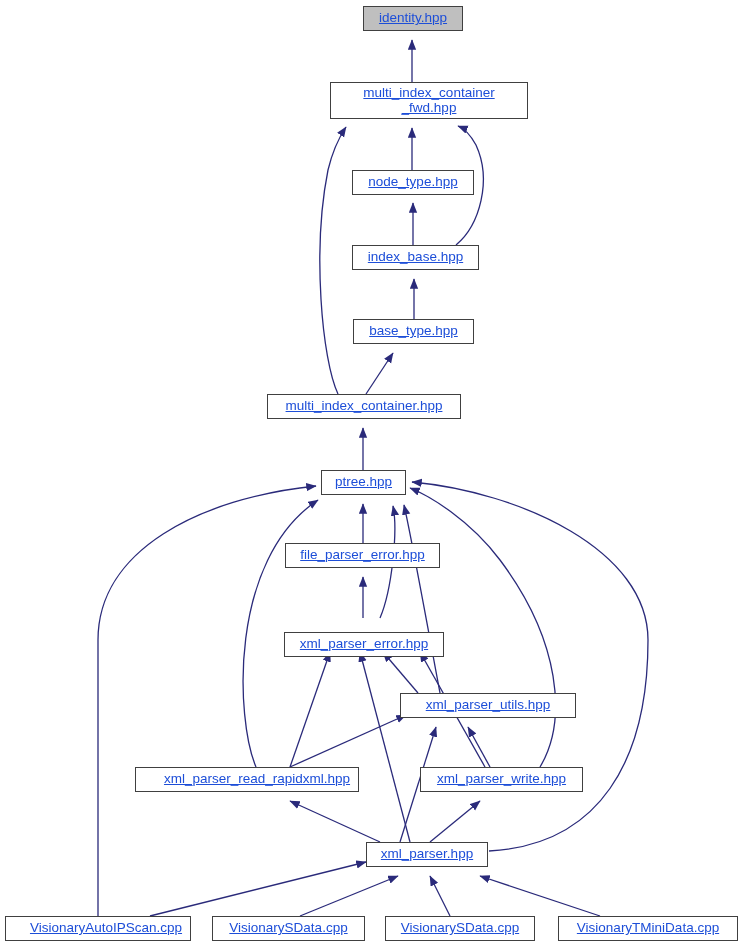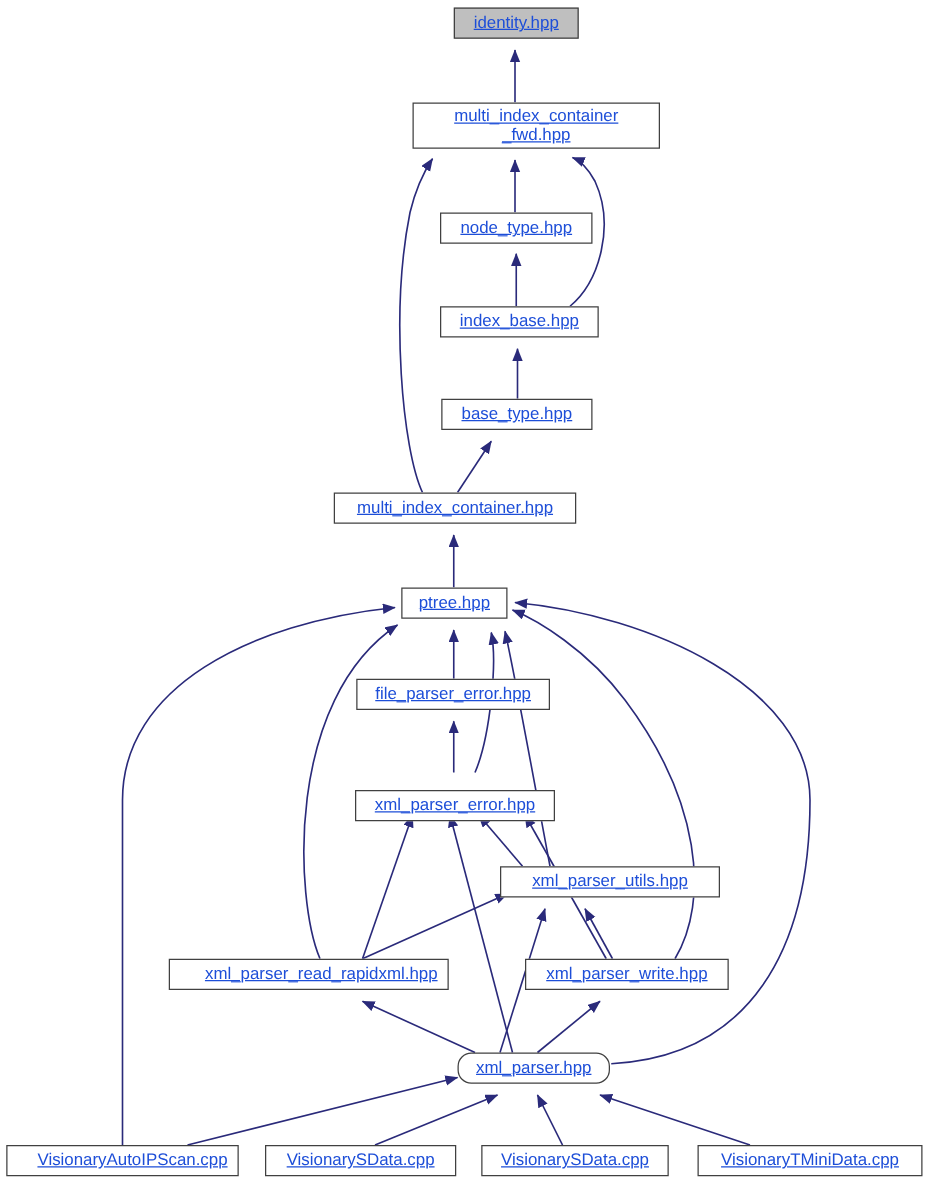--- a/index.html
+++ b/index.html
@@ -62,19 +62,19 @@
       <div class="node" style="left: 352px; top: 170px; width: 122px; height: 25px;"><span class="lbl">node_type.hpp</span></div>
       <div class="node" style="left: 352px; top: 245px; width: 127px; height: 25px;"><span class="lbl">index_base.hpp</span></div>
       <div class="node" style="left: 353px; top: 319px; width: 121px; height: 25px;"><span class="lbl">base_type.hpp</span></div>
       <div class="node" style="left: 267px; top: 394px; width: 194px; height: 25px;"><span class="lbl">multi_index_container.hpp</span></div>
       <div class="node" style="left: 321px; top: 470px; width: 85px; height: 25px;"><span class="lbl">ptree.hpp</span></div>
       <div class="node" style="left: 285px; top: 543px; width: 155px; height: 25px;"><span class="lbl">file_parser_error.hpp</span></div>
       <div class="node" style="left: 284px; top: 632px; width: 160px; height: 25px;"><span class="lbl">xml_parser_error.hpp</span></div>
       <div class="node" style="left: 400px; top: 693px; width: 176px; height: 25px;"><span class="lbl">xml_parser_utils.hpp</span></div>
       <div class="node" style="left: 135px; top: 767px; width: 224px; height: 25px; padding-left: 20px;"><span class="lbl">xml_parser_read_rapidxml.hpp</span></div>
       <div class="node" style="left: 420px; top: 767px; width: 163px; height: 25px;"><span class="lbl">xml_parser_write.hpp</span></div>
-      <div class="node" style="left: 366px; top: 842px; width: 122px; height: 25px; border-radius: 11px;"><span class="lbl">xml_parser.hpp</span></div>
+      <div class="node" style="left: 366px; top: 842px; width: 122px; height: 25px;"><span class="lbl">xml_parser.hpp</span></div>
       <div class="node" style="left: 5px; top: 916px; width: 186px; height: 25px; padding-left: 16px;"><span class="lbl">VisionaryAutoIPScan.cpp</span></div>
       <div class="node" style="left: 212px; top: 916px; width: 153px; height: 25px;"><span class="lbl">VisionarySData.cpp</span></div>
       <div class="node" style="left: 385px; top: 916px; width: 150px; height: 25px;"><span class="lbl">VisionarySData.cpp</span></div>
       <div class="node" style="left: 558px; top: 916px; width: 180px; height: 25px;"><span class="lbl">VisionaryTMiniData.cpp</span></div>
     </div>
 </div>
 
 </body></html>

